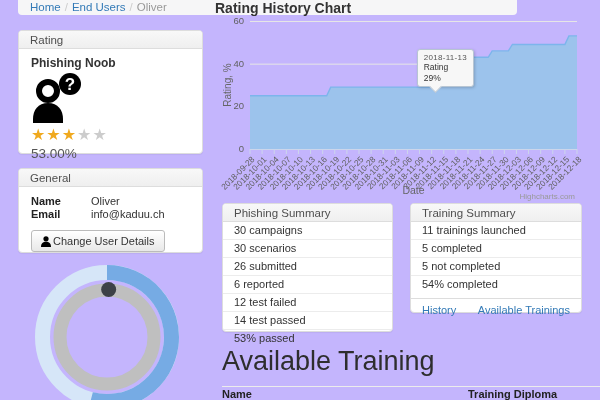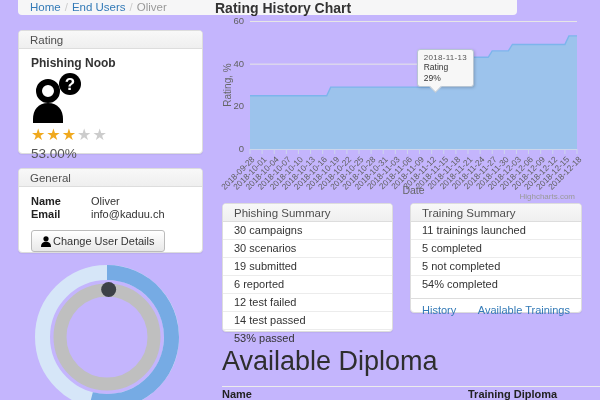--- a/index.html
+++ b/index.html
@@ -203,21 +203,21 @@
     <div class="tt-date">2018-11-13</div>
     <div class="tt-line">Rating</div>
     <div class="tt-line">29%</div>
   </div>
 
   <section class="panel phishing-panel">
     <div class="panel-heading">Phishing Summary</div>
     <div class="sum-list" id="phishing-list">
         <div class="sum-item">30 campaigns</div>
         <div class="sum-item">30 scenarios</div>
-        <div class="sum-item">19 submitted</div>
+        <div class="sum-item">26 submitted</div>
         <div class="sum-item">6 reported</div>
         <div class="sum-item">12 test failed</div>
         <div class="sum-item">14 test passed</div>
         <div class="sum-item">53% passed</div>
       </div>
   </section>
 
   <section class="panel training-panel">
     <div class="panel-heading">Training Summary</div>
     <div class="sum-list" id="training-list">
@@ -225,19 +225,19 @@
         <div class="sum-item">5 completed</div>
         <div class="sum-item">5 not completed</div>
         <div class="sum-item">54% completed</div>
       </div>
     <div class="panel-footer-links" id="training-links">
         <span>History</span>
         <span>Available Trainings</span>
       </div>
   </section>
 
-  <h1 class="avail-heading">Available Diploma</h1>
+  <h1 class="avail-heading">Available Training</h1>
   <div class="table-head" id="table-head">
       <span class="col">Name</span>
       <span class="col">Training Diploma</span>
     </div>
 
 </div>
 
 </body></html>

